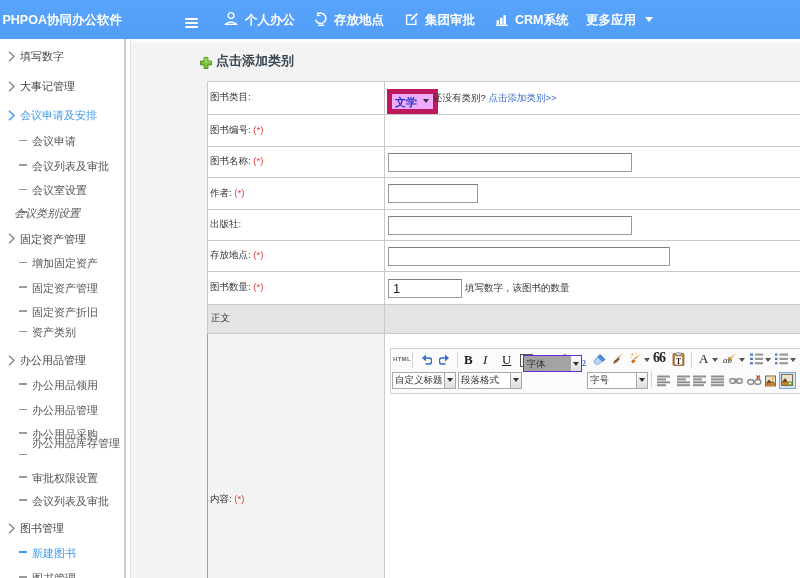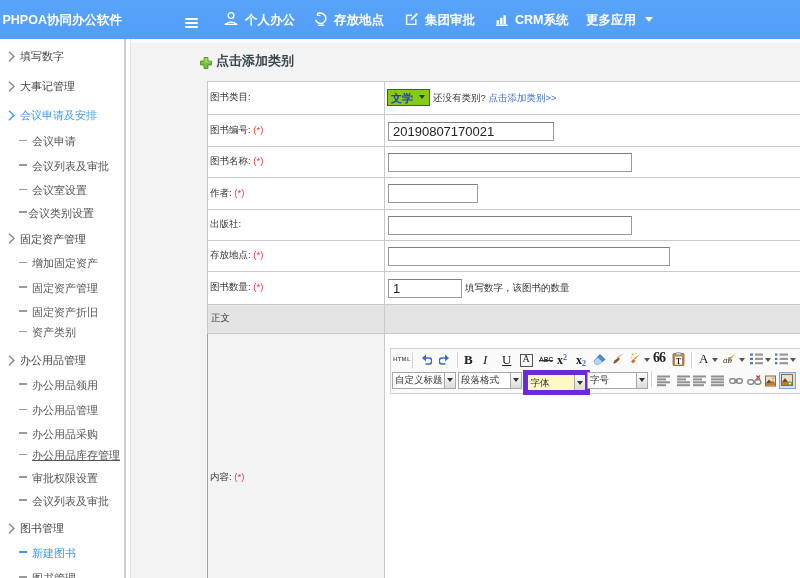--- a/index.html
+++ b/index.html
@@ -64,21 +64,21 @@
       <path d="M1 0.8 L6 5.5 L1 10.2" fill="none" stroke="#3b9af0" stroke-width="1.5"></path>
     </svg>
 <div class="abs mi-t1" style="left:20px;top:108.0px;color:#3b9af0">会议申请及安排</div>
 <div class="abs" style="left:19px;top:139.8px;width:8px;height:1.4px;background:#9a9a9a"></div>
 <div class="abs mi-t2" style="left:32px;top:134.0px;">会议申请</div>
 <div class="abs" style="left:19px;top:164.3px;width:8px;height:1.4px;background:#9a9a9a"></div>
 <div class="abs mi-t2" style="left:32px;top:158.5px;">会议列表及审批</div>
 <div class="abs" style="left:19px;top:188.8px;width:8px;height:1.4px;background:#9a9a9a"></div>
 <div class="abs mi-t2" style="left:32px;top:183.0px;">会议室设置</div>
 <div class="abs" style="left:19px;top:211.3px;width:8px;height:1.4px;background:#9a9a9a"></div>
-<div class="abs mi-t2" style="left:28px;top:205.5px;">会议类别设置</div>
+<div class="abs mi-t2" style="left:14px;top:205.5px;font-style:italic;">会议类别设置</div>
 <svg class="abs" style="left:8px;top:233.0px" width="7" height="11" viewBox="0 0 7 11">
       <path d="M1 0.8 L6 5.5 L1 10.2" fill="none" stroke="#8a8a8a" stroke-width="1.5"></path>
     </svg>
 <div class="abs mi-t1" style="left:20px;top:231.5px;">固定资产管理</div>
 <div class="abs" style="left:19px;top:261.8px;width:8px;height:1.4px;background:#9a9a9a"></div>
 <div class="abs mi-t2" style="left:32px;top:256.0px;">增加固定资产</div>
 <div class="abs" style="left:19px;top:286.3px;width:8px;height:1.4px;background:#9a9a9a"></div>
 <div class="abs mi-t2" style="left:32px;top:280.5px;">固定资产管理</div>
 <div class="abs" style="left:19px;top:310.3px;width:8px;height:1.4px;background:#9a9a9a"></div>
 <div class="abs mi-t2" style="left:32px;top:304.5px;">固定资产折旧</div>
@@ -88,21 +88,21 @@
       <path d="M1 0.8 L6 5.5 L1 10.2" fill="none" stroke="#8a8a8a" stroke-width="1.5"></path>
     </svg>
 <div class="abs mi-t1" style="left:20px;top:353.0px;">办公用品管理</div>
 <div class="abs" style="left:19px;top:383.3px;width:8px;height:1.4px;background:#9a9a9a"></div>
 <div class="abs mi-t2" style="left:32px;top:377.5px;">办公用品领用</div>
 <div class="abs" style="left:19px;top:408.8px;width:8px;height:1.4px;background:#9a9a9a"></div>
 <div class="abs mi-t2" style="left:32px;top:403.0px;">办公用品管理</div>
 <div class="abs" style="left:19px;top:432.3px;width:8px;height:1.4px;background:#9a9a9a"></div>
 <div class="abs mi-t2" style="left:32px;top:426.5px;">办公用品采购</div>
 <div class="abs" style="left:19px;top:453.8px;width:8px;height:1.4px;background:#9a9a9a"></div>
-<div class="abs mi-t2" style="left:32px;top:448.0px;text-decoration:underline;">办公用品库存管理</div>
+<div class="abs mi-t2" style="left:32px;top:436px;">办公用品库存管理</div>
 <div class="abs" style="left:19px;top:476.3px;width:8px;height:1.4px;background:#9a9a9a"></div>
 <div class="abs mi-t2" style="left:32px;top:470.5px;">审批权限设置</div>
 <div class="abs" style="left:19px;top:499.3px;width:8px;height:1.4px;background:#9a9a9a"></div>
 <div class="abs mi-t2" style="left:32px;top:493.5px;">会议列表及审批</div>
 <svg class="abs" style="left:8px;top:522.5px" width="7" height="11" viewBox="0 0 7 11">
       <path d="M1 0.8 L6 5.5 L1 10.2" fill="none" stroke="#8a8a8a" stroke-width="1.5"></path>
     </svg>
 <div class="abs mi-t1" style="left:20px;top:521.0px;">图书管理</div>
 <div class="abs" style="left:19px;top:551.3px;width:8px;height:1.4px;background:#3b9af0"></div>
 <div class="abs mi-t2" style="left:32px;top:545.5px;color:#3b9af0">新建图书</div>
@@ -126,27 +126,26 @@
 <div class="abs" style="left:207px;top:334px;width:1px;height:244px;background:#79a8d6"></div>
 <div class="abs vline" style="left:384px;top:81px;height:497px"></div>
 <div class="abs lbl" style="left:210px;top:91.0px">图书类目:</div>
 <div class="abs lbl" style="left:210px;top:123.5px">图书编号: <span class="red">(*)</span></div>
 <div class="abs lbl" style="left:210px;top:155.0px">图书名称: <span class="red">(*)</span></div>
 <div class="abs lbl" style="left:210px;top:186.5px">作者: <span class="red">(*)</span></div>
 <div class="abs lbl" style="left:210px;top:218.0px">出版社:</div>
 <div class="abs lbl" style="left:210px;top:249.0px">存放地点: <span class="red">(*)</span></div>
 <div class="abs lbl" style="left:210px;top:281.0px">图书数量: <span class="red">(*)</span></div>
 <div class="abs lbl" style="left:211px;top:312px">正文</div>
-<div class="abs lbl" style="left:210px;top:471px">内容: <span class="red">(*)</span></div>
-<div class="abs" style="left:387px;top:89px;width:41px;height:15px;border:1px solid #be185d;background:#84cc16">
+<div class="abs lbl" style="left:210px;top:493px">内容: <span class="red">(*)</span></div>
+<div class="abs" style="left:387px;top:89px;width:41px;height:15px;border:5px solid #be185d;background:#f0abfc">
 <span style="position:absolute;left:3px;top:0.5px;font-size:11px;font-weight:bold;color:#2b35c8">文学</span>
 <span style="position:absolute;right:4px;top:5px;width:0;height:0;border:3px solid transparent;border-top:4.5px solid #333"></span>
     </div>
 <div class="abs lbl" style="left:433px;top:92px">还没有类别? <span style="color:#3a6bc9">点击添加类别&gt;&gt;</span></div>
-<div class="abs inp" style="left:388px;top:121.5px;width:160px;height:17px">20190807170021</div>
 <div class="abs inp" style="left:388px;top:152.5px;width:238px;height:17px"></div>
 <div class="abs inp" style="left:388px;top:184px;width:84px;height:17px"></div>
 <div class="abs inp" style="left:388px;top:215.5px;width:238px;height:17px"></div>
 <div class="abs inp" style="left:388px;top:246.5px;width:276px;height:17px"></div>
 <div class="abs inp" style="left:388px;top:278.5px;width:68px;height:17px">1</div>
 <div class="abs lbl" style="left:465px;top:281.5px">填写数字，该图书的数量</div>
 <div class="abs" style="left:390px;top:348px;width:410px;height:44px;background:#fbfbfb;border:1px solid #d0d0d0;border-right:none;border-bottom:1px solid #d0d0d0"></div>
 <div class="abs" style="left:393px;top:356px;font-size:6px;font-weight:bold;color:#5a6b7c;letter-spacing:0.3px">HTML</div>
 <div class="abs" style="left:412px;top:352px;width:1px;height:16px;background:#d5d5d5"></div>
 <svg class="abs" style="left:421px;top:353px" width="11" height="13" viewBox="0 0 11 13">
@@ -220,21 +219,21 @@
 <div class="abs" style="left:391.5px;top:371.5px;width:62px;height:15px;background:#fff;border:1px solid #a8a8a8">
 <span style="position:absolute;left:2.5px;top:1.5px;font-size:9.5px;color:#333;white-space:nowrap">自定义标题</span>
 <span style="position:absolute;right:0;top:0;width:10px;height:15px;background:linear-gradient(#fdfdfd,#dcdcdc);border-left:1px solid #a8a8a8"></span>
 <span style="position:absolute;right:2px;top:5.5px;width:0;height:0;border:3px solid transparent;border-top:4px solid #333"></span>
     </div>
 <div class="abs" style="left:457.5px;top:371.5px;width:62px;height:15px;background:#fff;border:1px solid #a8a8a8">
 <span style="position:absolute;left:2.5px;top:1.5px;font-size:9.5px;color:#333;white-space:nowrap">段落格式</span>
 <span style="position:absolute;right:0;top:0;width:10px;height:15px;background:linear-gradient(#fdfdfd,#dcdcdc);border-left:1px solid #a8a8a8"></span>
 <span style="position:absolute;right:2px;top:5.5px;width:0;height:0;border:3px solid transparent;border-top:4px solid #333"></span>
     </div>
-<div class="abs" style="left:523px;top:370px;width:56.5px;height:15px;background:#fef9c3;border:5px solid #6d28d9">
+<div class="abs" style="left:523px;top:355px;width:56.5px;height:15px;background:#a3a3a3;border:1px solid #6d28d9">
 <span style="position:absolute;left:2.5px;top:1.5px;font-size:9.5px;color:#333;white-space:nowrap">字体</span>
 <span style="position:absolute;right:0;top:0;width:10px;height:15px;background:linear-gradient(#fdfdfd,#dcdcdc);border-left:1px solid #a8a8a8"></span>
 <span style="position:absolute;right:2px;top:5.5px;width:0;height:0;border:3px solid transparent;border-top:4px solid #333"></span>
     </div>
 <div class="abs" style="left:586.5px;top:371.5px;width:59.5px;height:15px;background:#fff;border:1px solid #a8a8a8">
 <span style="position:absolute;left:2.5px;top:1.5px;font-size:9.5px;color:#333;white-space:nowrap">字号</span>
 <span style="position:absolute;right:0;top:0;width:10px;height:15px;background:linear-gradient(#fdfdfd,#dcdcdc);border-left:1px solid #a8a8a8"></span>
 <span style="position:absolute;right:2px;top:5.5px;width:0;height:0;border:3px solid transparent;border-top:4px solid #333"></span>
     </div>
 <div class="abs" style="left:651px;top:371px;width:1px;height:16px;background:#d5d5d5"></div>

